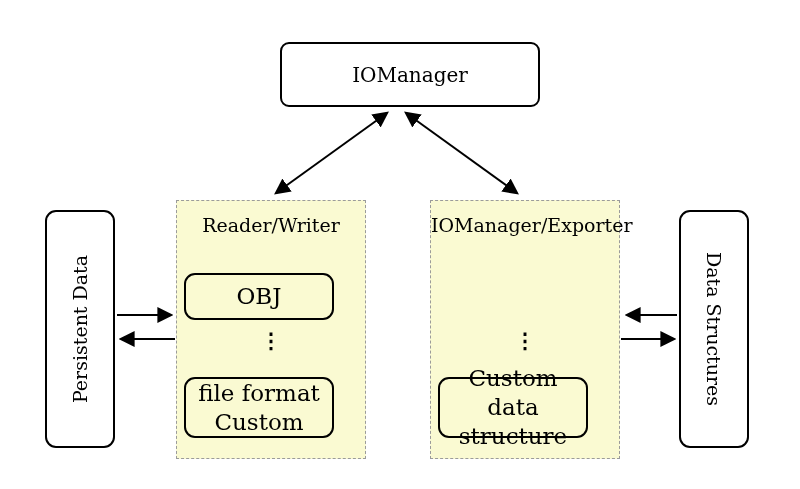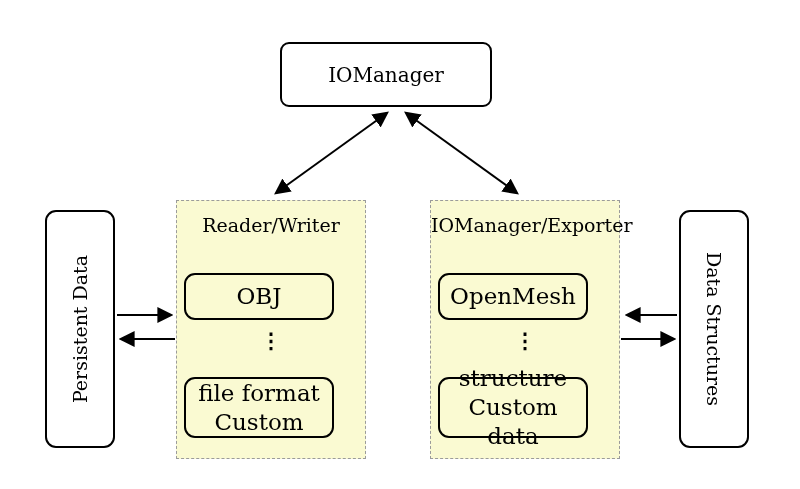--- a/index.html
+++ b/index.html
@@ -8,21 +8,21 @@
     width: 800px; height: 489px;
     background: #ffffff;
     font-family: "DejaVu Serif", "Liberation Serif", serif;
     color: #000;
     overflow: hidden;
   }
   .arrows { position: absolute; left: 0; top: 0; width: 800px; height: 489px; }
   .arrows line { stroke: #000; stroke-width: 2; }
 
   .iomanager {
-    position: absolute; left: 280px; top: 42px; width: 212px; height: 65px;
+    position: absolute; left: 280px; top: 42px; width: 260px; height: 65px;
     box-sizing: border-box;
     border: 2.5px solid #000; border-radius: 9px; background: #fff;
     display: flex; align-items: center; justify-content: center;
     font-size: 20px;
   }
 
   .group {
     position: absolute; top: 200px; width: 190px; height: 259px;
     box-sizing: border-box;
     background: #FAFAD2;
@@ -91,27 +91,24 @@
     </div>
     <div class="dots">⋮</div>
     <div class="inner-box bottom">
       <span>file format</span>
       <span>Custom</span>
     </div>
   </div>
 
   <div class="group right">
     <div class="group-label">IOManager/Exporter</div>
-    <div class="inner-box top">
-      <span>OpenMesh</span>
-    </div>
     <div class="dots">⋮</div>
     <div class="inner-box bottom">
+      <span>Custom data</span>
       <span>structure</span>
-      <span>Custom data</span>
     </div>
   </div>
 
   <div class="side-box left">
     <span class="vtext rot-ccw">Persistent Data</span>
   </div>
 
   <div class="side-box right">
     <span class="vtext rot-cw">Data Structures</span>
   </div>

